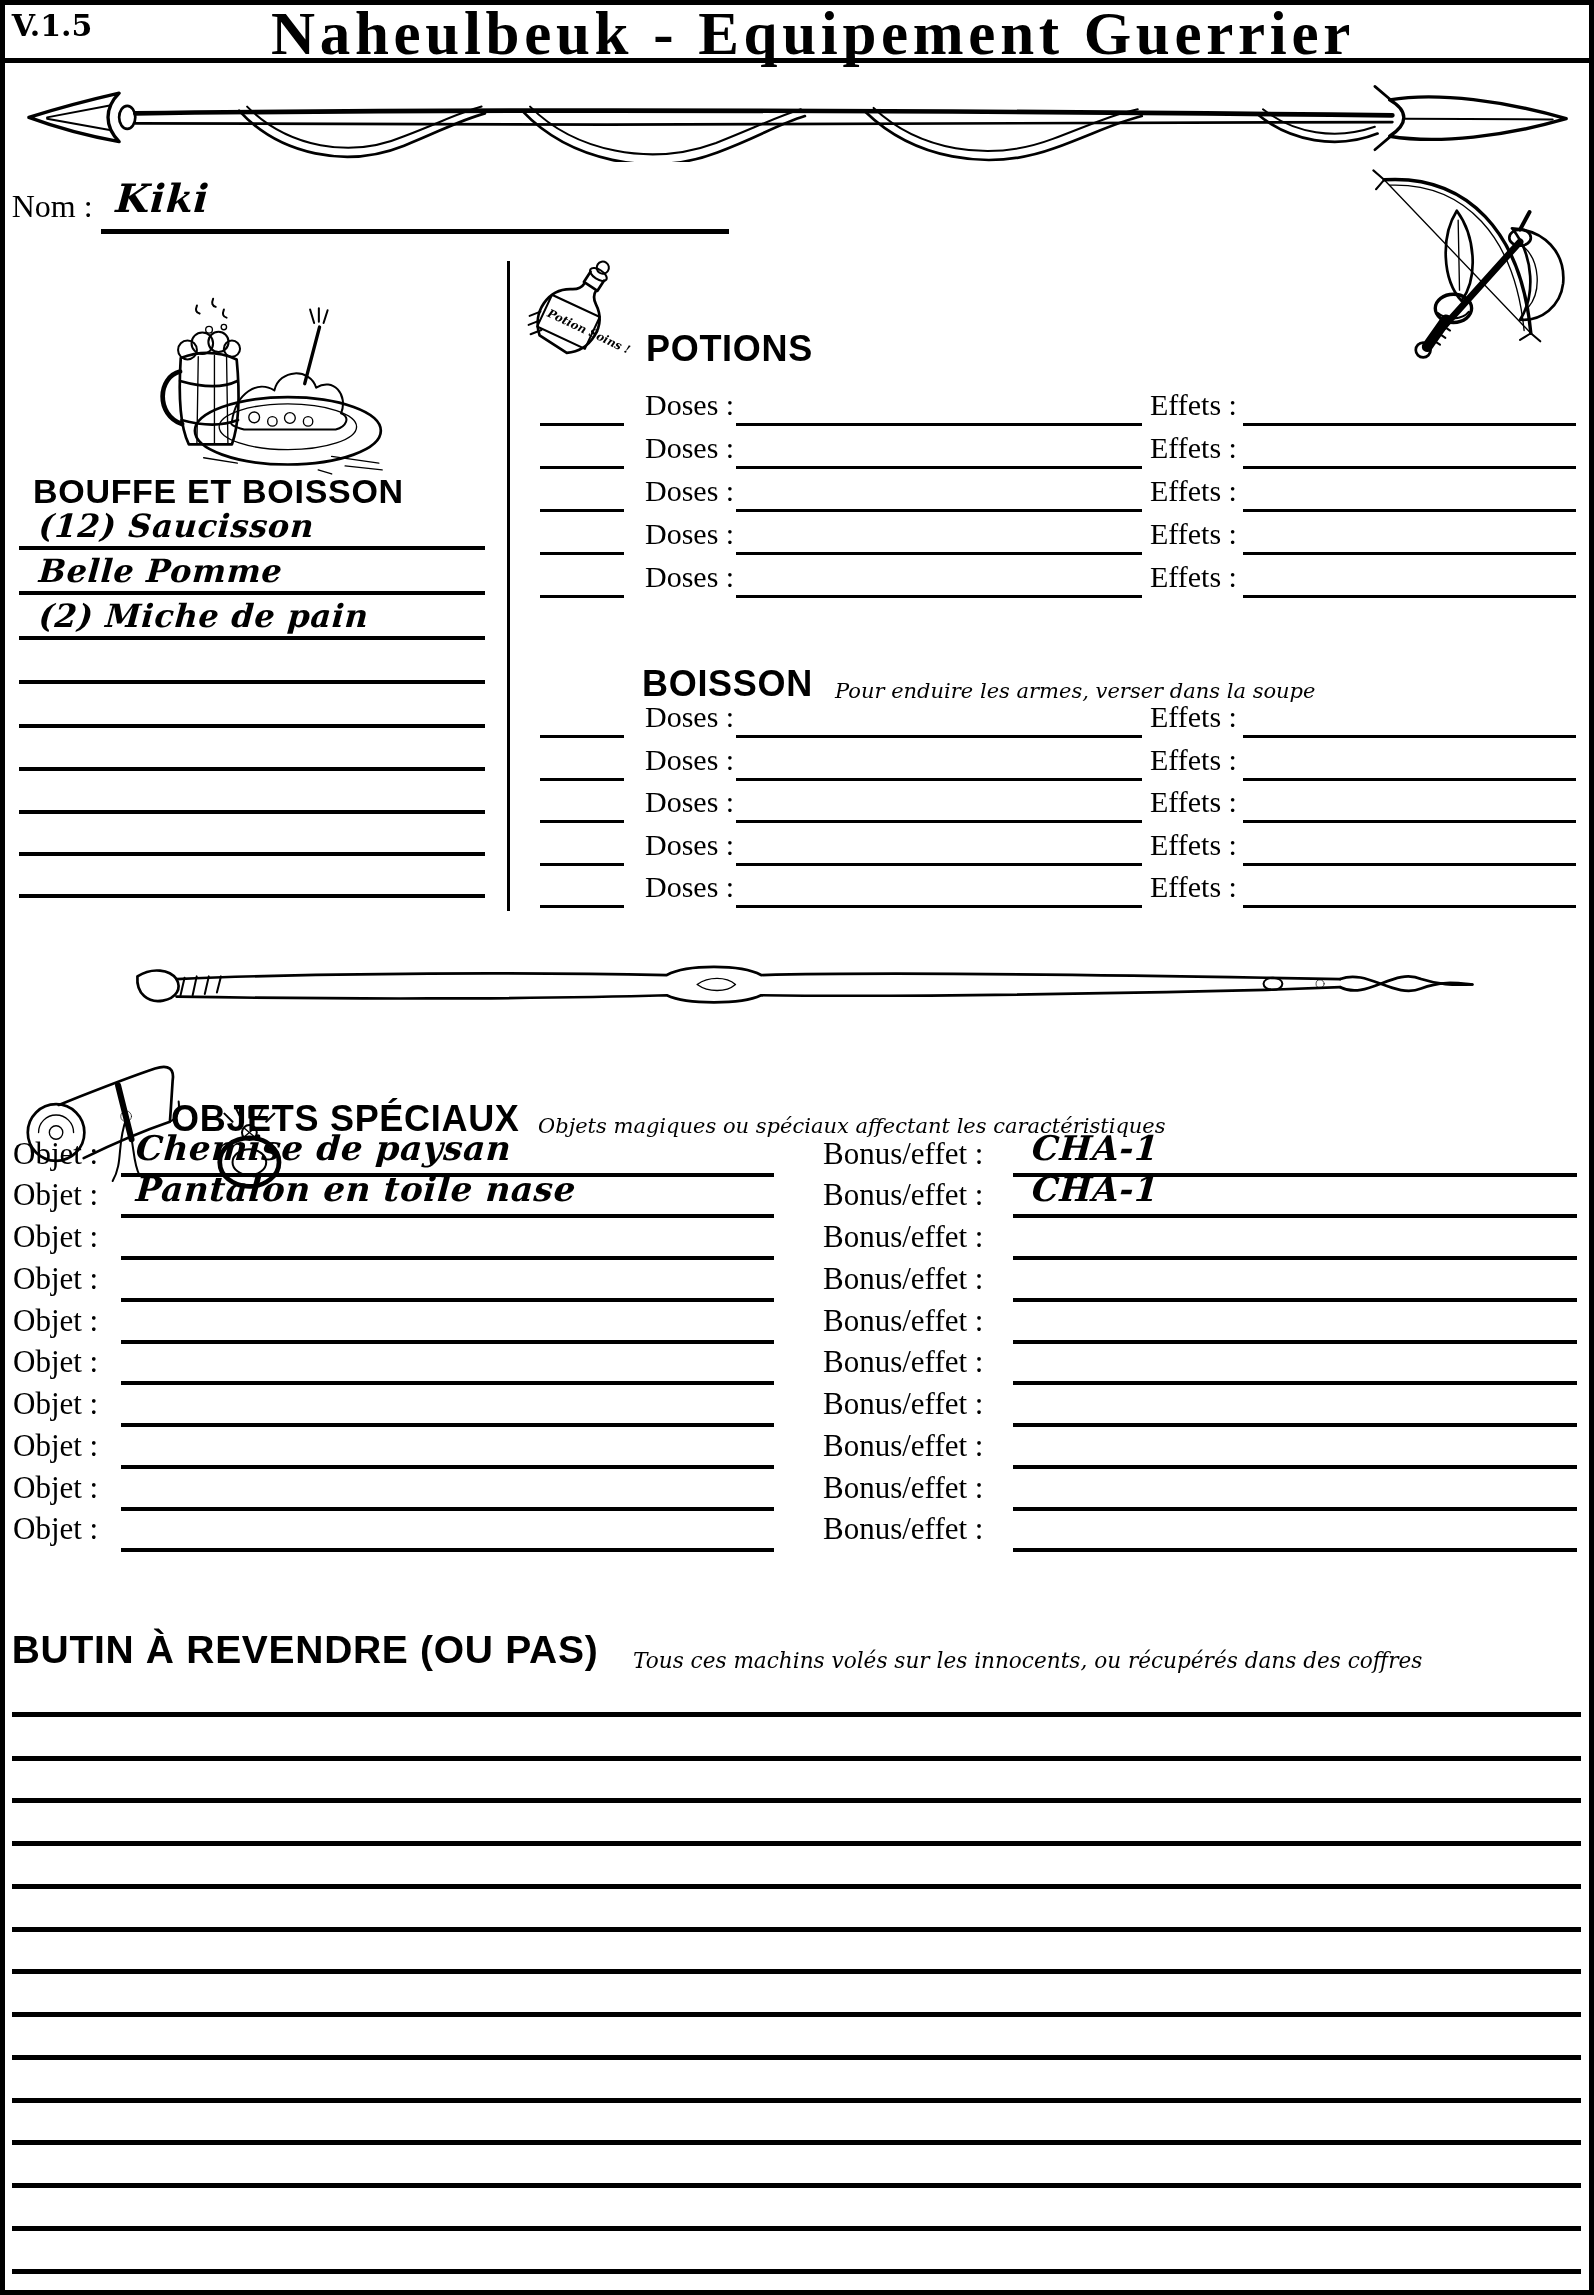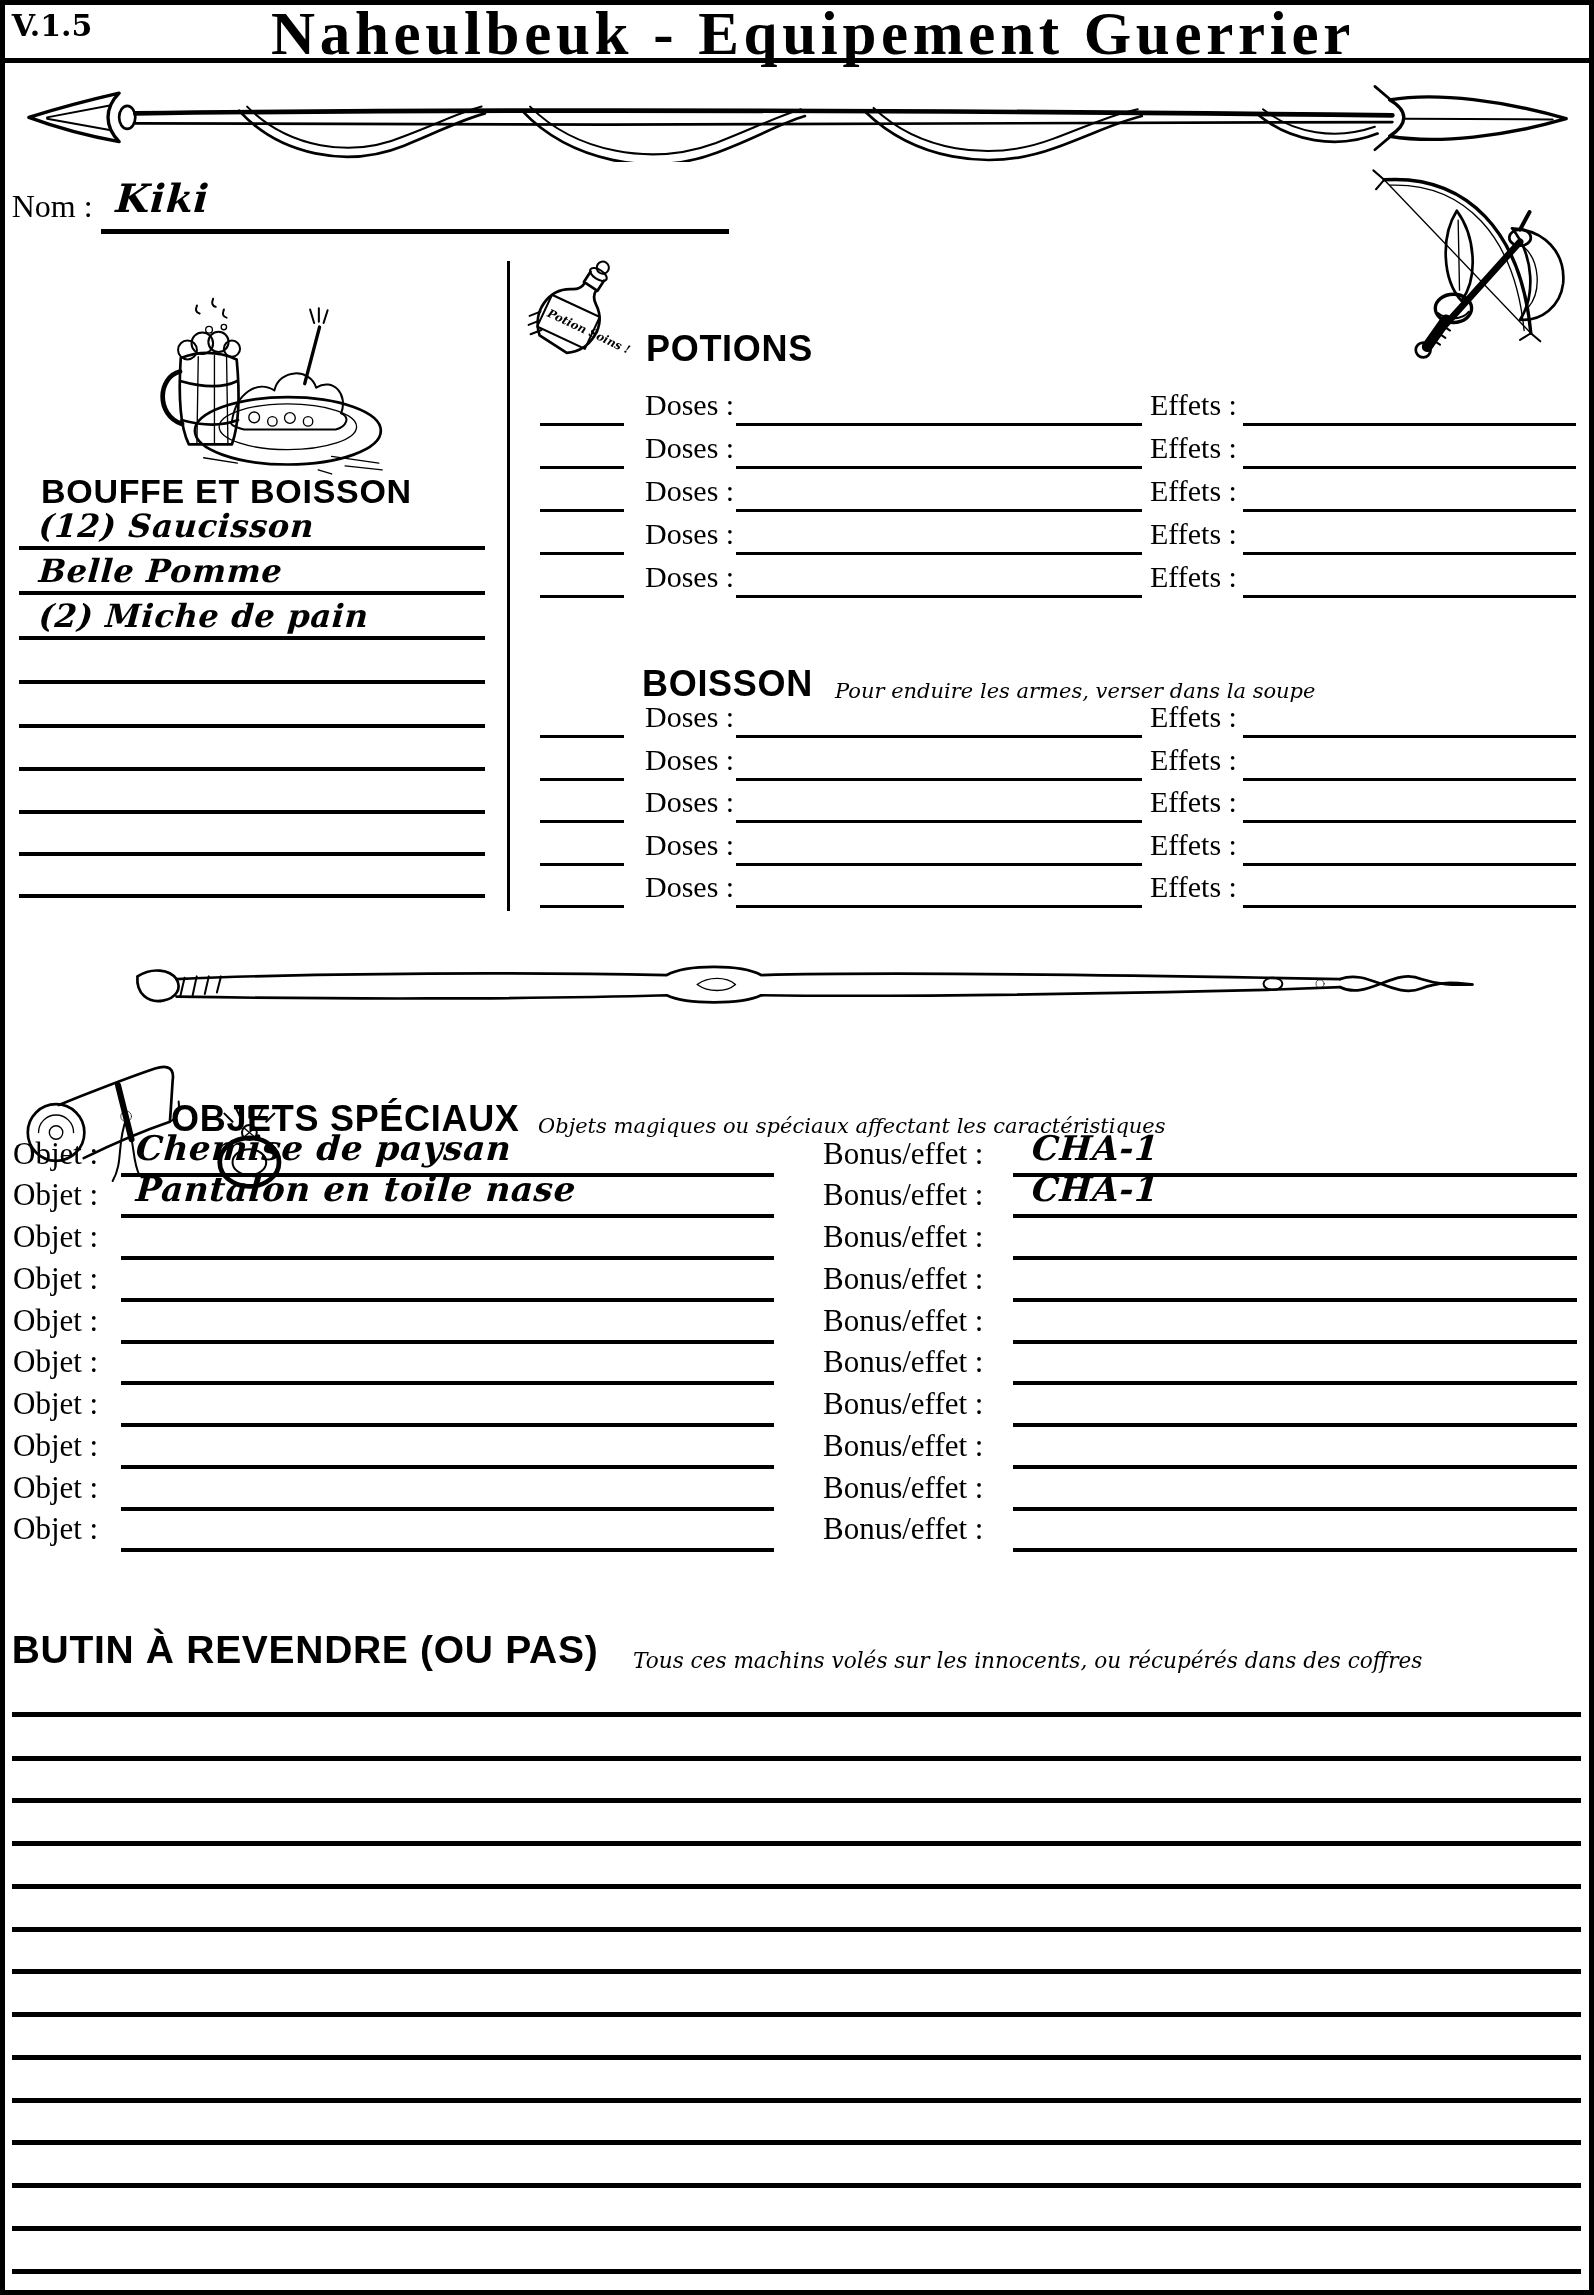--- a/index.html
+++ b/index.html
@@ -120,21 +120,21 @@
     <path d="M302,58 L280,142" stroke-width="5"></path>
     <path d="M294,52 L288,32 M301,50 L301,30 M308,52 L314,33" stroke-width="3"></path>
     <path d="M172,198 C178,156 210,136 235,152 C242,120 288,118 297,148 C322,132 345,158 334,186 C348,192 342,206 326,210 L190,210 C174,206 168,202 172,198 Z" fill="#fff" stroke-width="3"></path>
     <circle cx="205" cy="192" r="8" stroke-width="2"></circle>
     <circle cx="232" cy="198" r="7" stroke-width="2"></circle>
     <circle cx="258" cy="193" r="8" stroke-width="2"></circle>
     <circle cx="285" cy="198" r="7" stroke-width="2"></circle>
     <path d="M130,252 L180,260 M320,250 L390,260 M340,264 L395,270 M300,270 l20,6" stroke-width="2"></path>
   </svg>
 
-  <div class="abs heavy" style="left:36px;top:467px;font-size:34px;">BOUFFE ET BOISSON</div>
+  <div class="abs heavy" style="left:28px;top:467px;font-size:34px;">BOUFFE ET BOISSON</div>
 
   <div class="frow" style="top:502px">
     <span class="hand">(12) Saucisson</span>
     <span class="ln"></span>
     </div>
   <div class="frow" style="top:547px">
     <span class="hand">Belle Pomme</span>
     <span class="ln"></span>
     </div>
   <div class="frow" style="top:592px">

